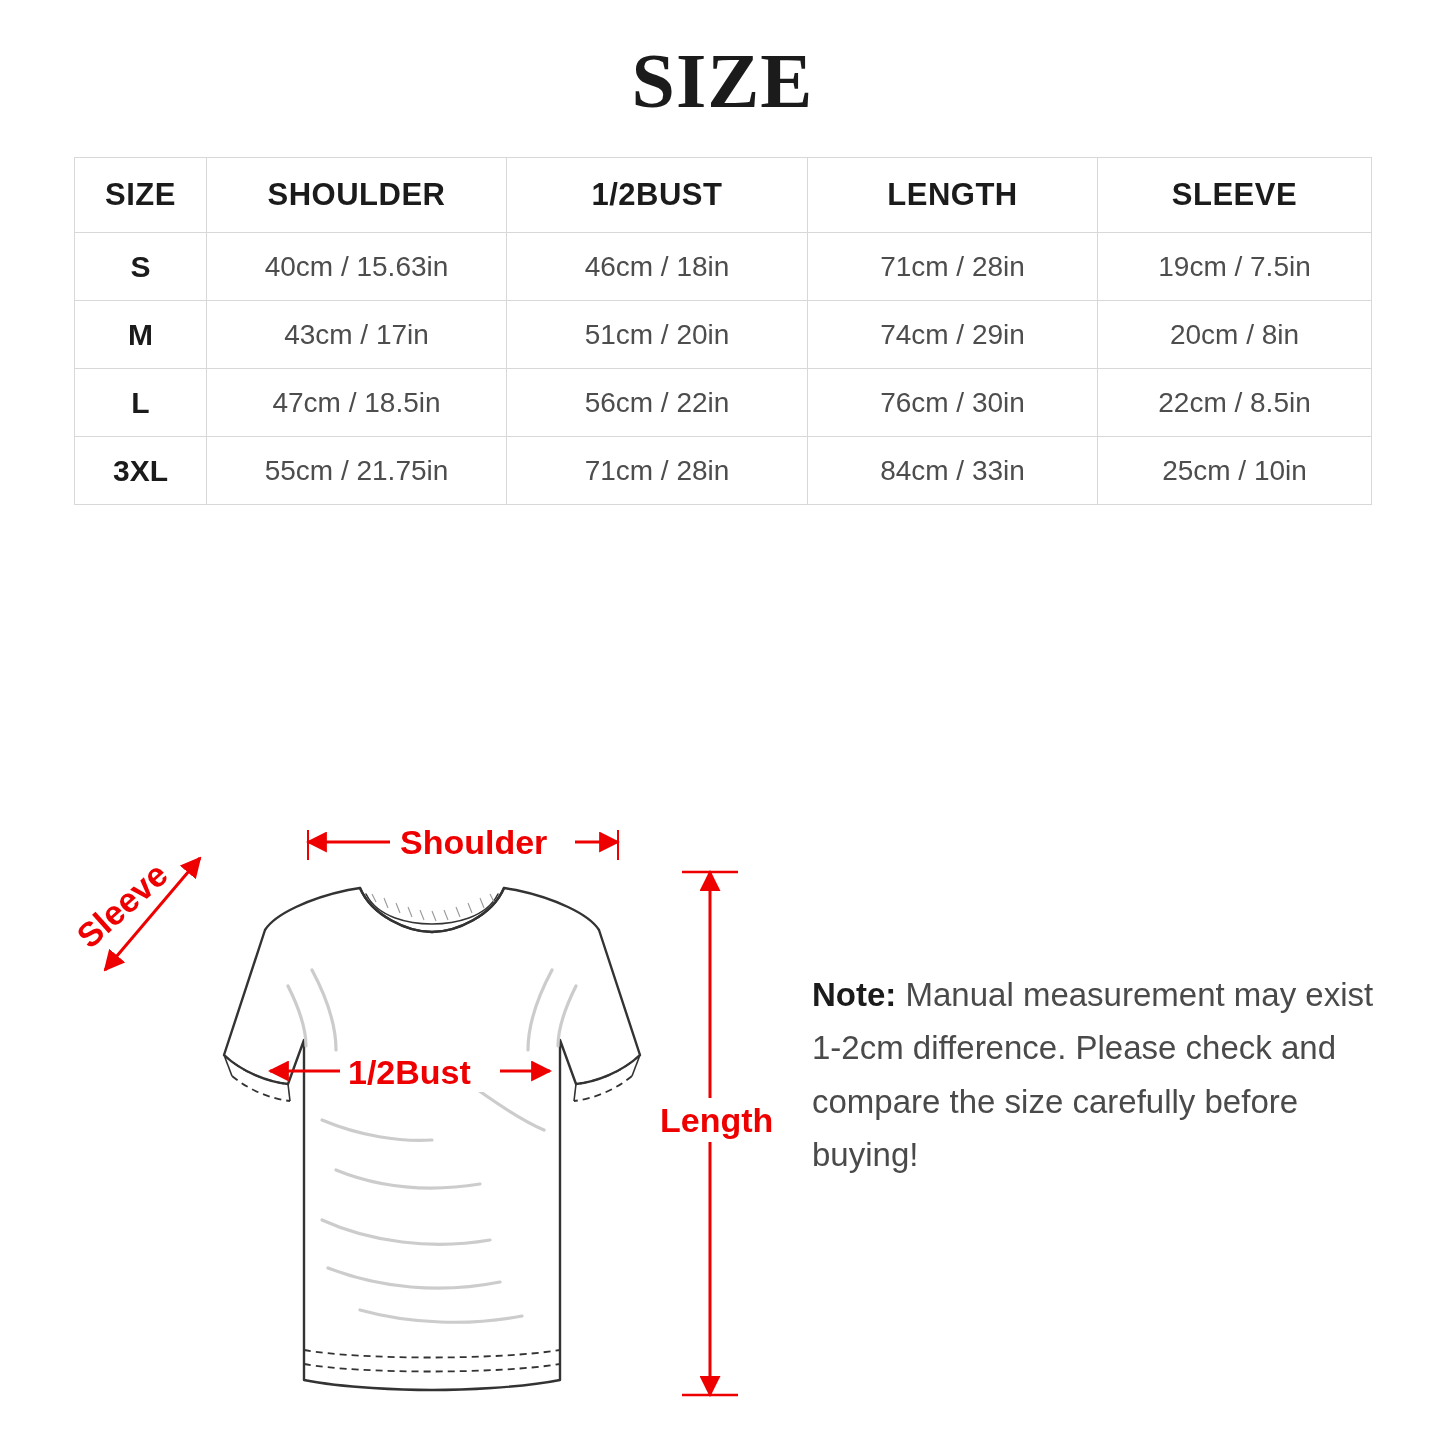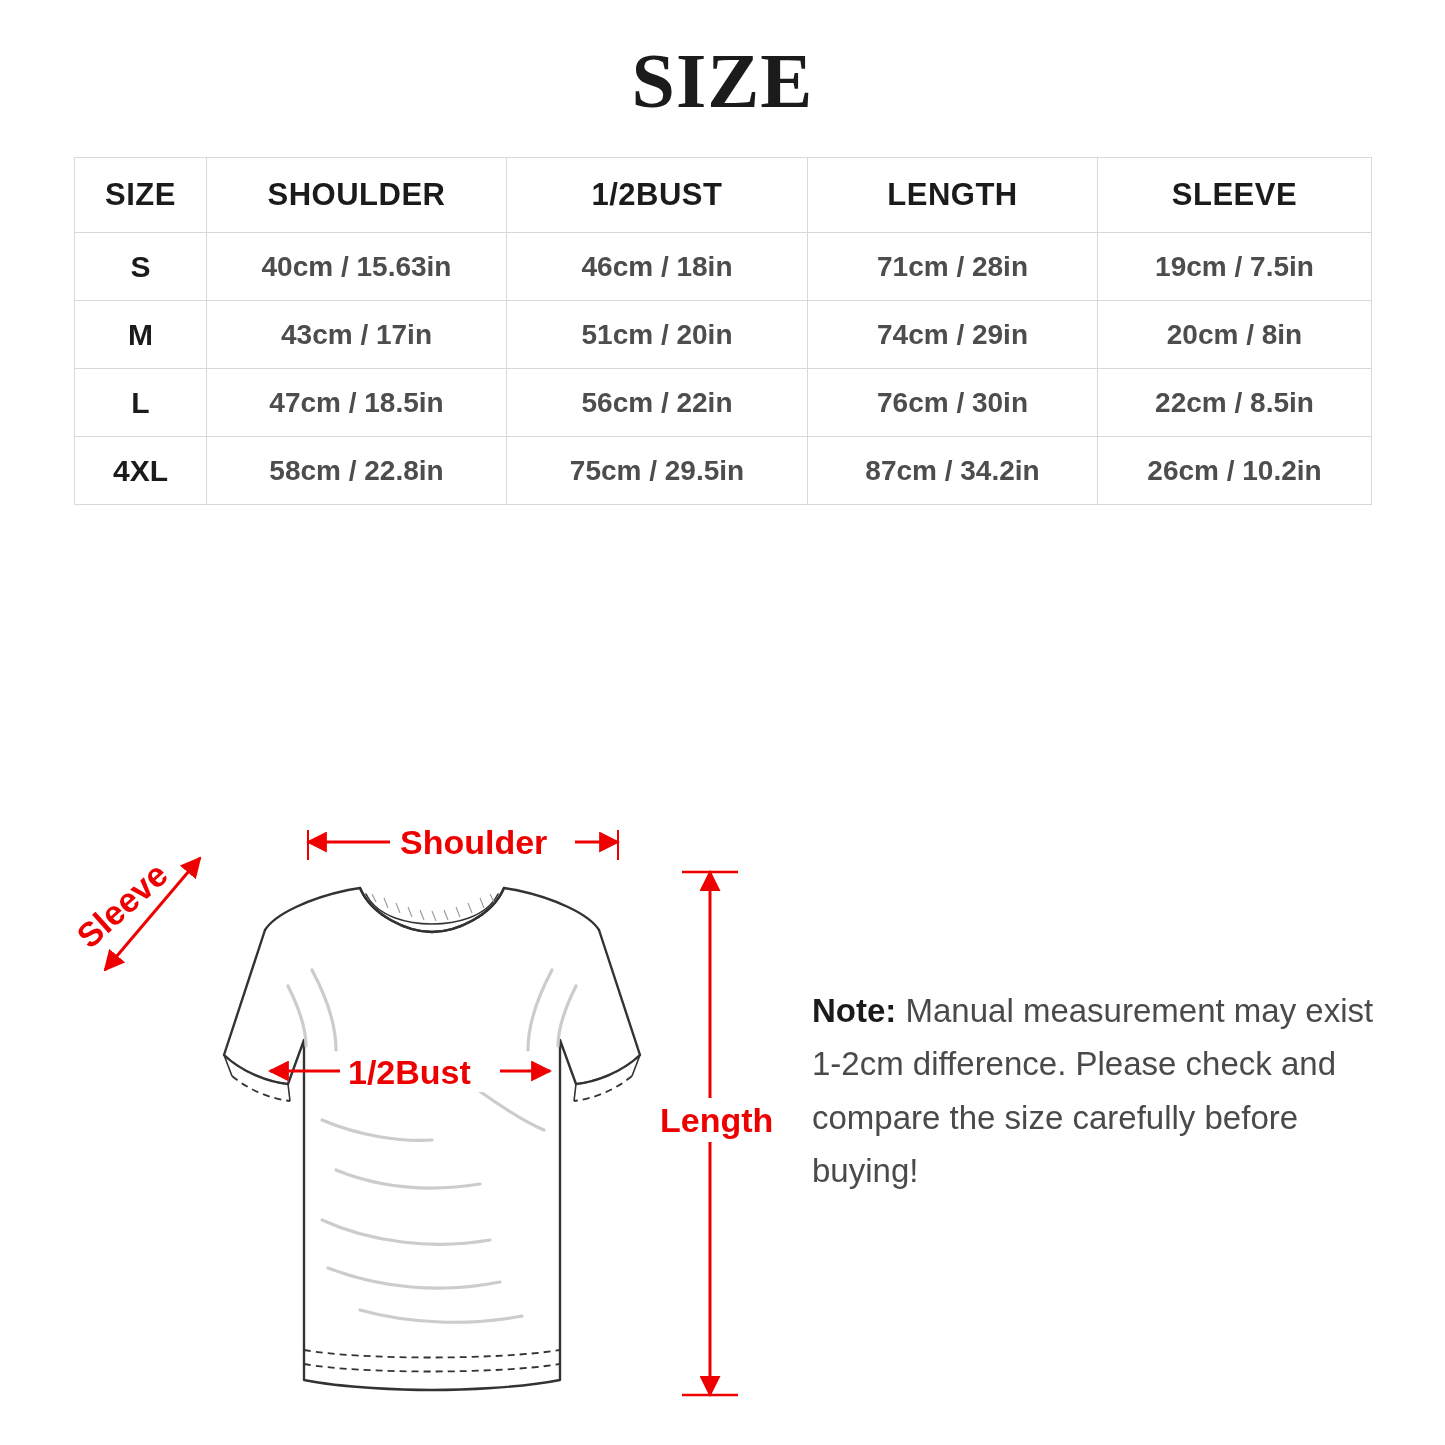--- a/index.html
+++ b/index.html
@@ -64,21 +64,21 @@
     height: 72px;
     letter-spacing: 0.5px;
   }
   table.size-table td.size-col {
     font-size: 30px;
     font-weight: 700;
     color: #1b1b1b;
   }
   table.size-table td.val {
     font-size: 28px;
-    font-weight: 700;
+    font-weight: 400;
     color: #4d4d4d;
   }
   col.c-size { width: 132px; }
   col.c-shoulder { width: 300px; }
   col.c-bust { width: 301px; }
   col.c-length { width: 290px; }
   col.c-sleeve { width: 274px; }
 
   
   .diagram {
@@ -92,21 +92,20 @@
 
   
   .note {
     position: absolute;
     left: 812px;
     top: 968px;
     width: 570px;
     font-size: 33px;
     line-height: 1.62;
     color: #4a4a4a;
-    margin-top: 16px;
   }
   .note b {
     color: #1b1b1b;
     font-weight: 700;
   }
 </style>
 </head>
 <body>
 
 <div class="page">
@@ -147,25 +146,25 @@
           <td class="val">20cm / 8in</td>
         </tr>
         <tr>
           <td class="size-col">L</td>
           <td class="val">47cm / 18.5in</td>
           <td class="val">56cm / 22in</td>
           <td class="val">76cm / 30in</td>
           <td class="val">22cm / 8.5in</td>
         </tr>
         <tr>
-          <td class="size-col">4XL</td>
-          <td class="val">58cm / 22.8in</td>
-          <td class="val">75cm / 29.5in</td>
-          <td class="val">87cm / 34.2in</td>
-          <td class="val">26cm / 10.2in</td>
+          <td class="size-col">3XL</td>
+          <td class="val">55cm / 21.75in</td>
+          <td class="val">71cm / 28in</td>
+          <td class="val">84cm / 33in</td>
+          <td class="val">25cm / 10in</td>
         </tr>
       </tbody>
     </table>
   </div>
 
   <div class="diagram">
     <svg width="720" height="620" viewBox="0 0 720 620" xmlns="http://www.w3.org/2000/svg">
       <defs>
         <marker id="arrowR" viewBox="0 0 10 10" refX="9" refY="5" markerWidth="7" markerHeight="7" orient="auto">
           <path d="M0,0 L10,5 L0,10 z" fill="#ee0000"></path>

